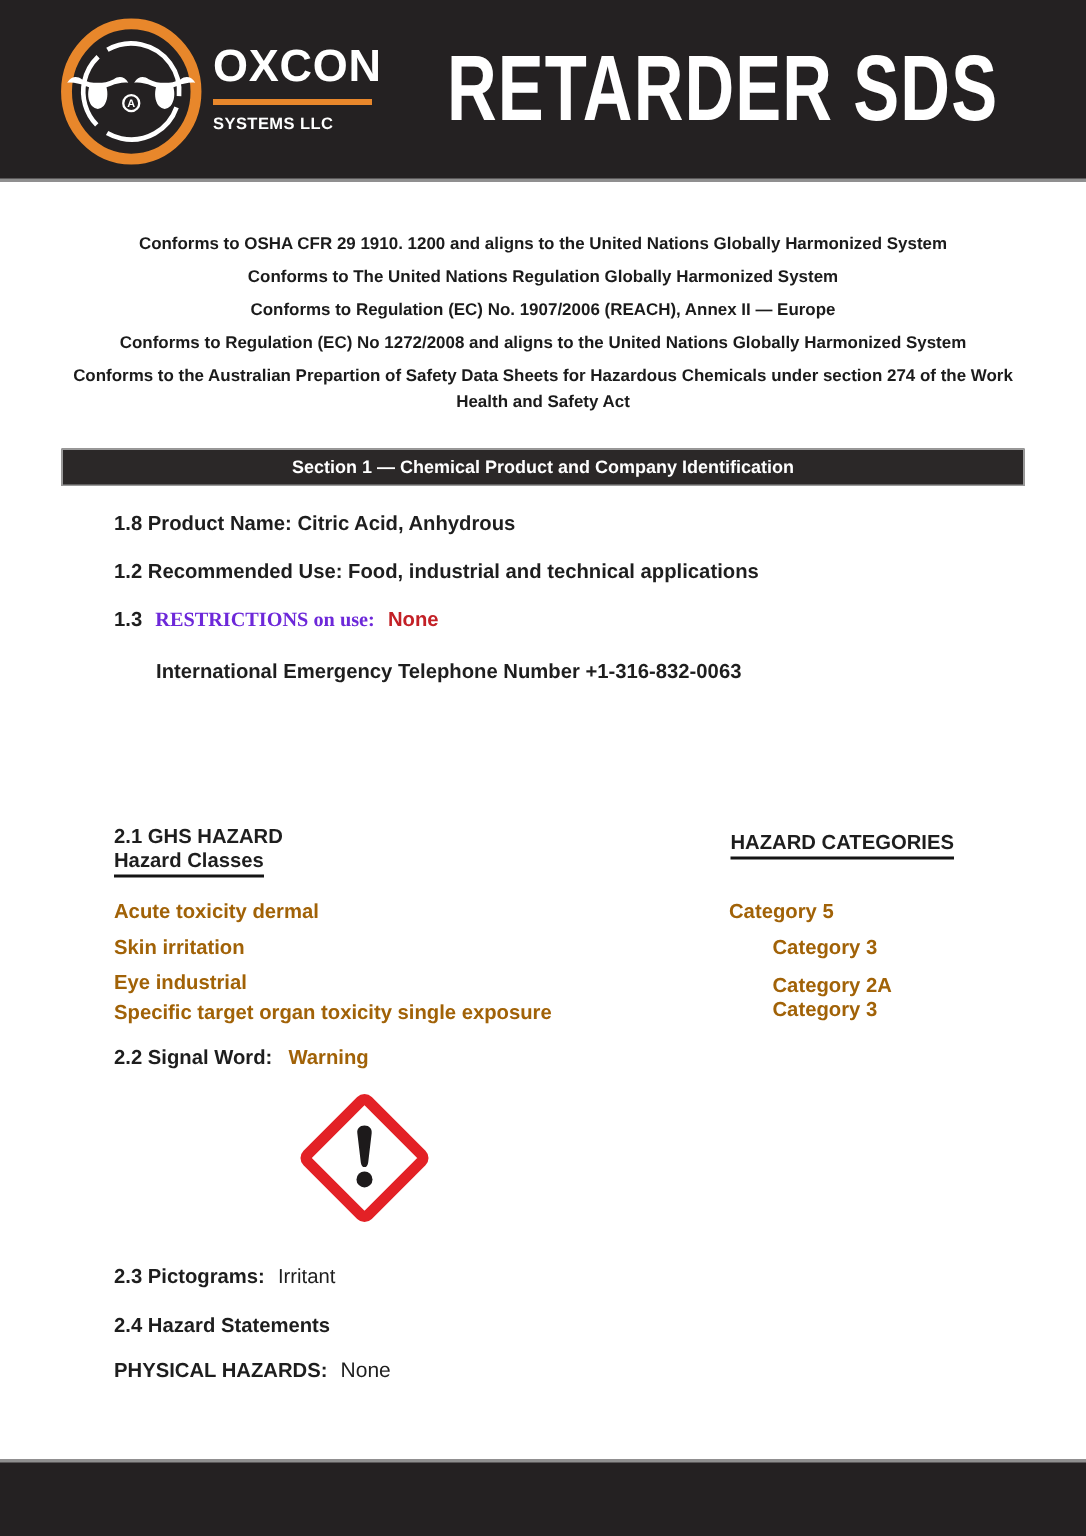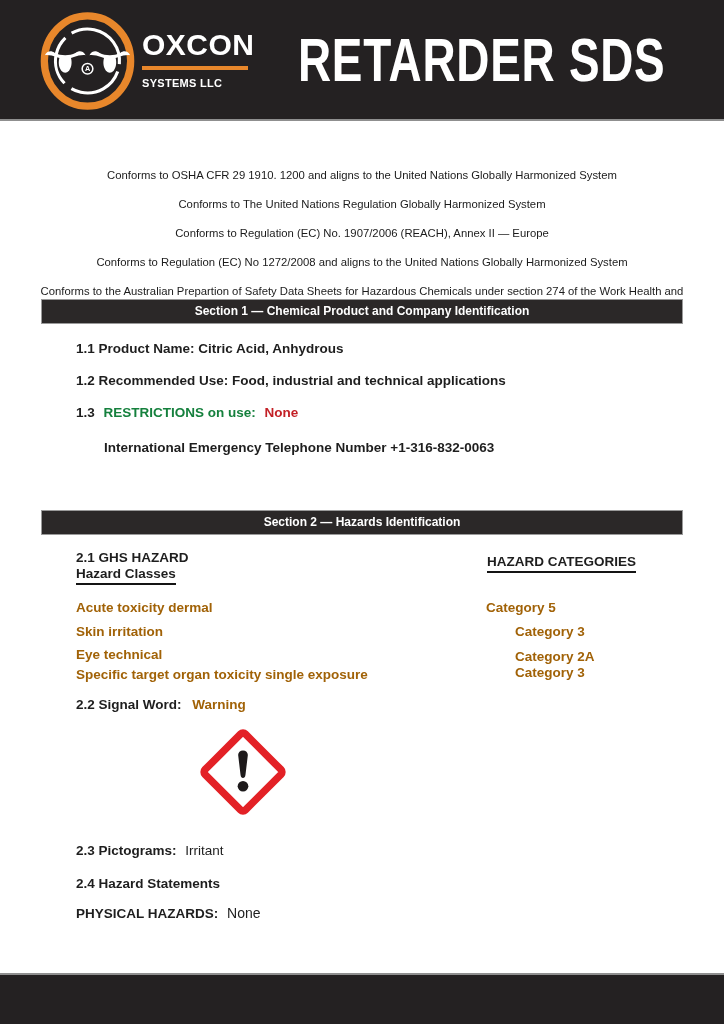--- a/index.html
+++ b/index.html
@@ -37,36 +37,36 @@
     position: absolute; left: 298px; top: 30px;
     font-size: 62px; font-weight: bold; color: #ffffff;
     line-height: 60px; white-space: nowrap;
     transform: scaleX(0.74); transform-origin: 0 0;
     letter-spacing: 1px;
   }
 
   
   .conformance { position: absolute; left: 40px; top: 155px; width: 644px; text-align: center; }
   .conformance p {
-    margin: 12px 0 5px 0;
-    font-size: 11.3px; font-weight: normal; color: #1b1b1b;
+    margin: 0 0 5px 0;
+    font-size: 11.3px; font-weight: bold; color: #1b1b1b;
     line-height: 17px;
   }
 
   
   .section-bar {
     position: absolute; left: 41px; width: 640px; height: 23px;
     background: #2b2828; border: 1px solid #9a9a9a;
     color: #ffffff; font-size: 12px; font-weight: bold;
     text-align: center; line-height: 23px;
   }
 
   
   .line { position: absolute; left: 76px; font-size: 13.5px; font-weight: bold; color: #1e1e1e; white-space: nowrap; }
-  .blue { color: #15803d; }
+  .blue { color: #6d28d9; font-family: Liberation Serif, serif; }
   .red  { color: #a16207; }
   .red-dark { color: #C32026; }
   .regular { font-weight: normal; }
   .two-line { line-height: 17.5px; white-space: normal; }
   .two-line .indent { padding-left: 28px; display: block; }
 
   .underlined {
     display: inline-block;
     border-bottom: 2.5px solid #141414;
     padding-bottom: 2px;
@@ -120,50 +120,49 @@
   <div class="conformance">
     <p>Conforms to OSHA CFR 29 1910. 1200 and aligns to the United Nations Globally Harmonized System</p>
     <p>Conforms to The United Nations Regulation Globally Harmonized System</p>
     <p>Conforms to Regulation (EC) No. 1907/2006 (REACH), Annex II — Europe</p>
     <p>Conforms to Regulation (EC) No 1272/2008 and aligns to the United Nations Globally Harmonized System</p>
     <p>Conforms to the Australian Prepartion of Safety Data Sheets for Hazardous Chemicals under section 274 of the Work Health and Safety Act</p>
   </div>
 
   <div class="section-bar" style="top:299px;">Section 1 — Chemical Product and Company Identification</div>
 
-  <div class="line" style="top:341px;">1.1 Product Name: Citric Acid, Anhydrous</div>
+  <div class="line" style="top:341px;">1.8 Product Name: Citric Acid, Anhydrous</div>
   <div class="line" style="top:373px;">1.2 Recommended Use: Food, industrial and technical applications</div>
 
   <div class="line" style="top:405px;">
     <span>1.3</span>
     <span class="blue after-label">RESTRICTIONS on use:</span>
     <span class="red-dark after-label">None</span>
   </div>
 
   <div class="line two-line" style="top:439px;">
     <span class="indent">International Emergency Telephone Number +1-316-832-0063</span>
   </div>
 
-  <div class="section-bar" style="top:510px;">Section 2 — Hazards Identification</div>
 
   <div class="line" style="top:550px;">2.1 GHS HAZARD</div>
   <div class="line" style="top:566px;">
     <span class="underlined">Hazard Classes</span>
   </div>
   <div class="line" style="left:487px; top:554px;">
     <span class="underlined">HAZARD CATEGORIES</span>
   </div>
 
   <div class="line red" style="top:600px;">Acute toxicity dermal</div>
   <div class="line red" style="left:486px; top:600px;">Category 5</div>
 
   <div class="line red" style="top:624px;">Skin irritation</div>
   <div class="line red" style="left:515px; top:624px;">Category 3</div>
 
-  <div class="line red" style="top:647px;">Eye technical</div>
+  <div class="line red" style="top:647px;">Eye industrial</div>
   <div class="line red" style="left:515px; top:649px;">Category 2A</div>
 
   <div class="line red" style="top:667px;">Specific target organ toxicity single exposure</div>
   <div class="line red" style="left:515px; top:665px;">Category 3</div>
 
   <div class="line" style="top:697px;">
     <span>2.2 Signal Word:</span>
     <span class="red signal-value">Warning</span>
   </div>
 

